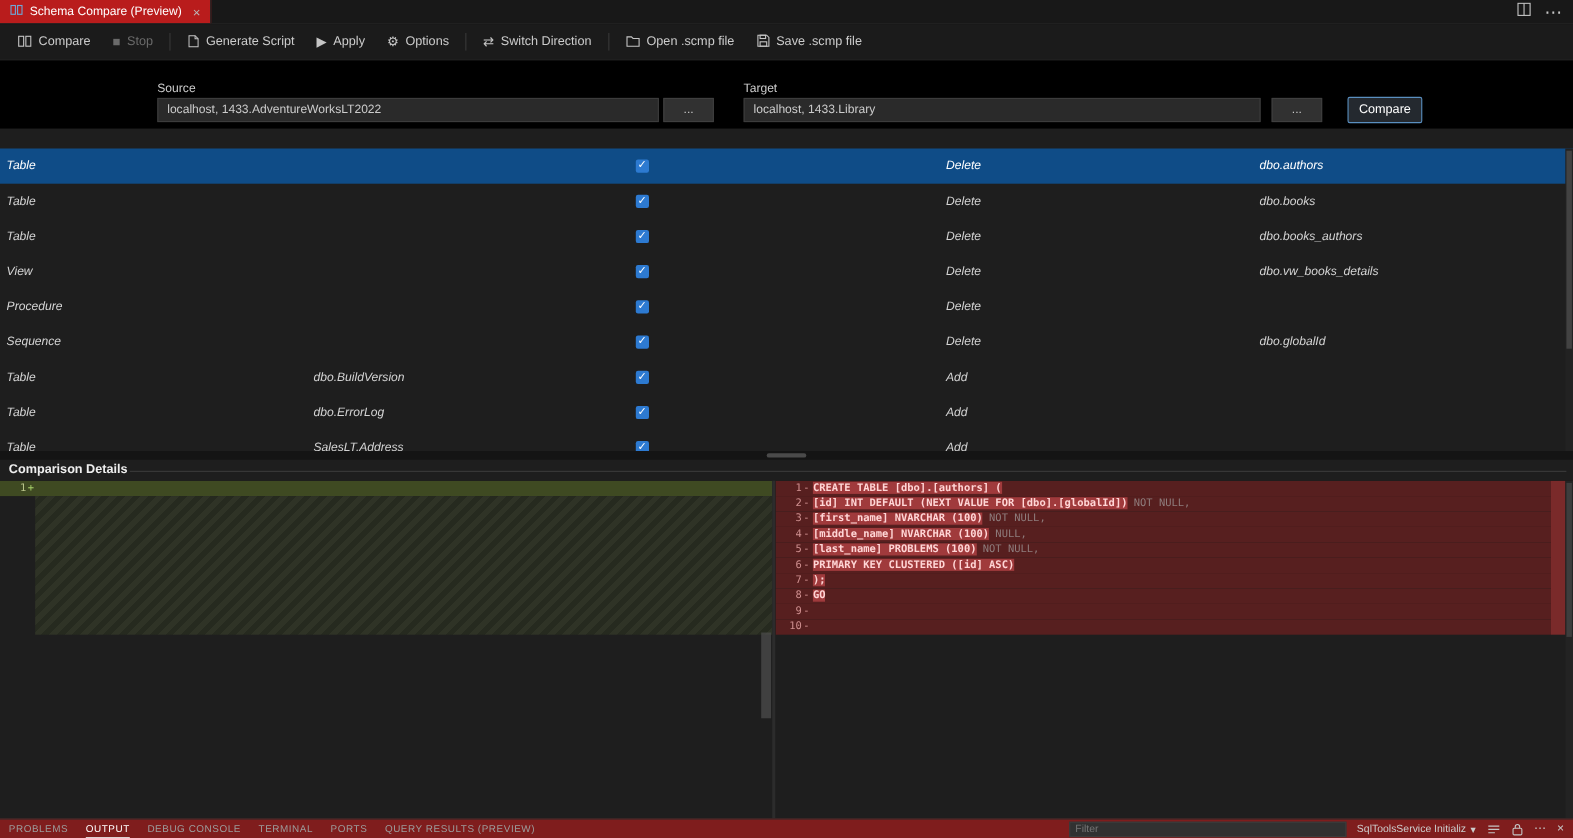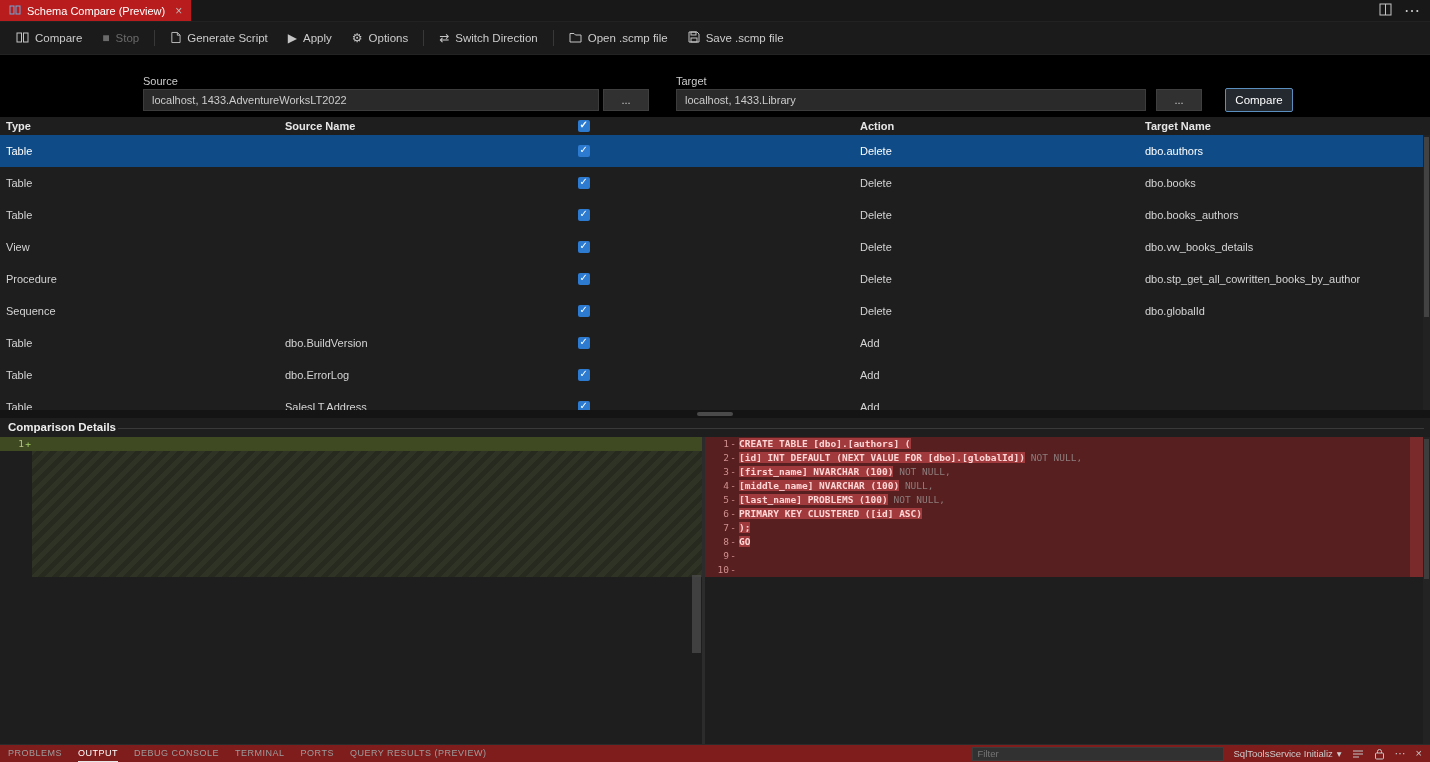--- a/index.html
+++ b/index.html
@@ -35,21 +35,21 @@
   .compare-btn { position:absolute; top:33px; left:1225px; height:24px; width:68px; background:#24292f;
     border:1px solid #5a8fc0; color:#ffffff; font-size:11.5px; text-align:center; line-height:22px;
     border-radius:2px; cursor:pointer; }
 
   
   .grid { position:absolute; top:117px; left:0; right:0; height:293px; background:#1e1e1e; overflow:hidden; }
   .grid-header { position:absolute; top:0; left:0; right:0; height:18px; font-size:11px; font-weight:bold; color:#e6e6e6; }
   .grid-body { position:absolute; top:18px; left:0; right:0; bottom:0; }
   .grid-row { position:absolute; left:0; right:0; height:32px; font-size:11px; color:#d4d4d4; cursor:pointer; }
   .grid-row.selected { background:#0f4c87; color:#ffffff; }
-  .cell { position:absolute; line-height:32px; white-space:nowrap; }
+  .cell { position:absolute; line-height:32px; white-space:nowrap;font-style:italic; }
   .hcell { position:absolute; line-height:18px; white-space:nowrap; }
   .c-type { left:6px; }  .c-source { left:285px; }  .c-action { left:860px; }  .c-target { left:1145px; }
   .checkbox { position:absolute; left:578px; top:50%; margin-top:-6px; width:12px; height:12px;
     background:#2d7ad1; border-radius:2px; cursor:pointer; }
   .checkbox::after { content:"✓"; position:absolute; left:1.5px; top:-1px; font-size:10px; color:#ffffff; }
   .grid-header .checkbox { top:9px; margin-top:-6px; }
   .grid-scroll { position:absolute; right:0; top:18px; width:7px; bottom:0; background:#222222; }
   .grid-scroll .thumb { position:absolute; top:2px; left:1px; width:5px; height:180px; background:#424242; }
 
   
@@ -192,27 +192,20 @@
     <span class="cfg-label" style="left:143px;">Source</span>
     <input class="cfg-input" style="left: 143px; width: 456px;" value="localhost, 1433.AdventureWorksLT2022">
     <div class="dots-btn" style="left:603px;">...</div>
     <span class="cfg-label" style="left:676px;">Target</span>
     <input class="cfg-input" style="left: 676px; width: 470px;" value="localhost, 1433.Library">
     <div class="dots-btn" style="left:1156px;">...</div>
     <div class="compare-btn">Compare</div>
   </div>
 
   <div class="grid">
-    <div class="grid-header">
-      <span class="hcell c-type">Type</span>
-      <span class="hcell c-source">Source Name</span>
-      <span class="checkbox"></span>
-      <span class="hcell c-action">Action</span>
-      <span class="hcell c-target">Target Name</span>
-    </div>
     <div class="grid-body">
       <div class="grid-row selected" style="top:0px;">
         <span class="cell c-type">Table</span>
         <span class="cell c-source"></span>
         <span class="checkbox"></span>
         <span class="cell c-action">Delete</span>
         <span class="cell c-target">dbo.authors</span>
       </div>
       <div class="grid-row" style="top:32px;">
         <span class="cell c-type">Table</span>
@@ -233,21 +226,20 @@
         <span class="cell c-source"></span>
         <span class="checkbox"></span>
         <span class="cell c-action">Delete</span>
         <span class="cell c-target">dbo.vw_books_details</span>
       </div>
       <div class="grid-row" style="top:128px;">
         <span class="cell c-type">Procedure</span>
         <span class="cell c-source"></span>
         <span class="checkbox"></span>
         <span class="cell c-action">Delete</span>
-        <span class="cell c-target">dbo.stp_get_all_cowritten_books_by_author</span>
       </div>
       <div class="grid-row" style="top:160px;">
         <span class="cell c-type">Sequence</span>
         <span class="cell c-source"></span>
         <span class="checkbox"></span>
         <span class="cell c-action">Delete</span>
         <span class="cell c-target">dbo.globalId</span>
       </div>
       <div class="grid-row" style="top:192px;">
         <span class="cell c-type">Table</span>

